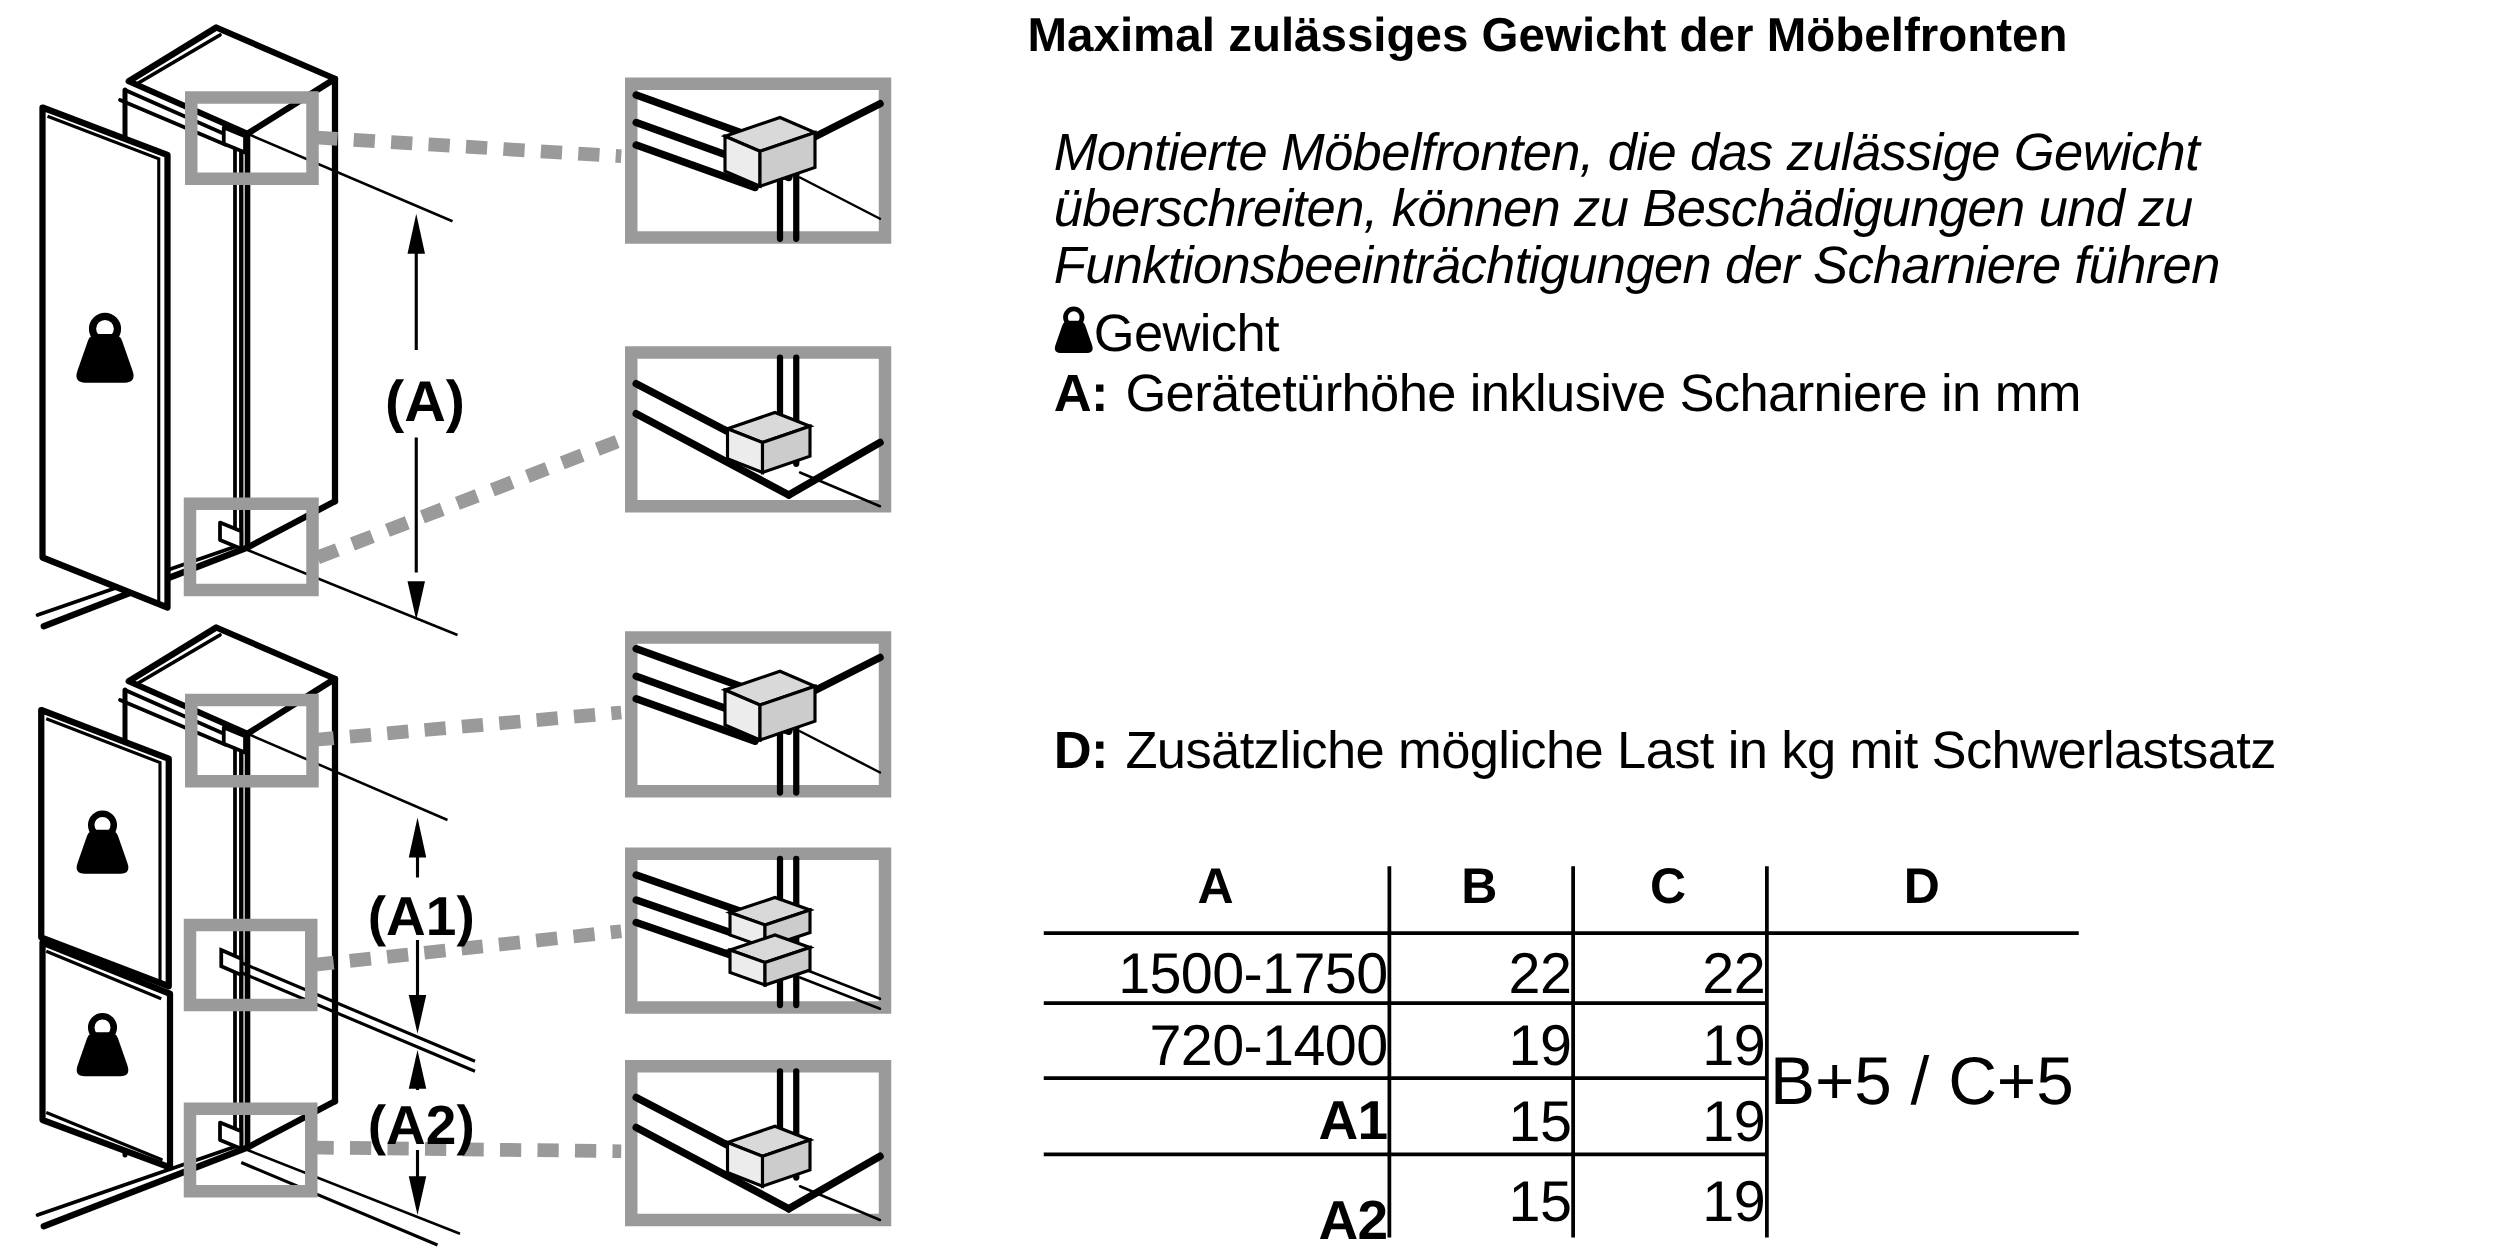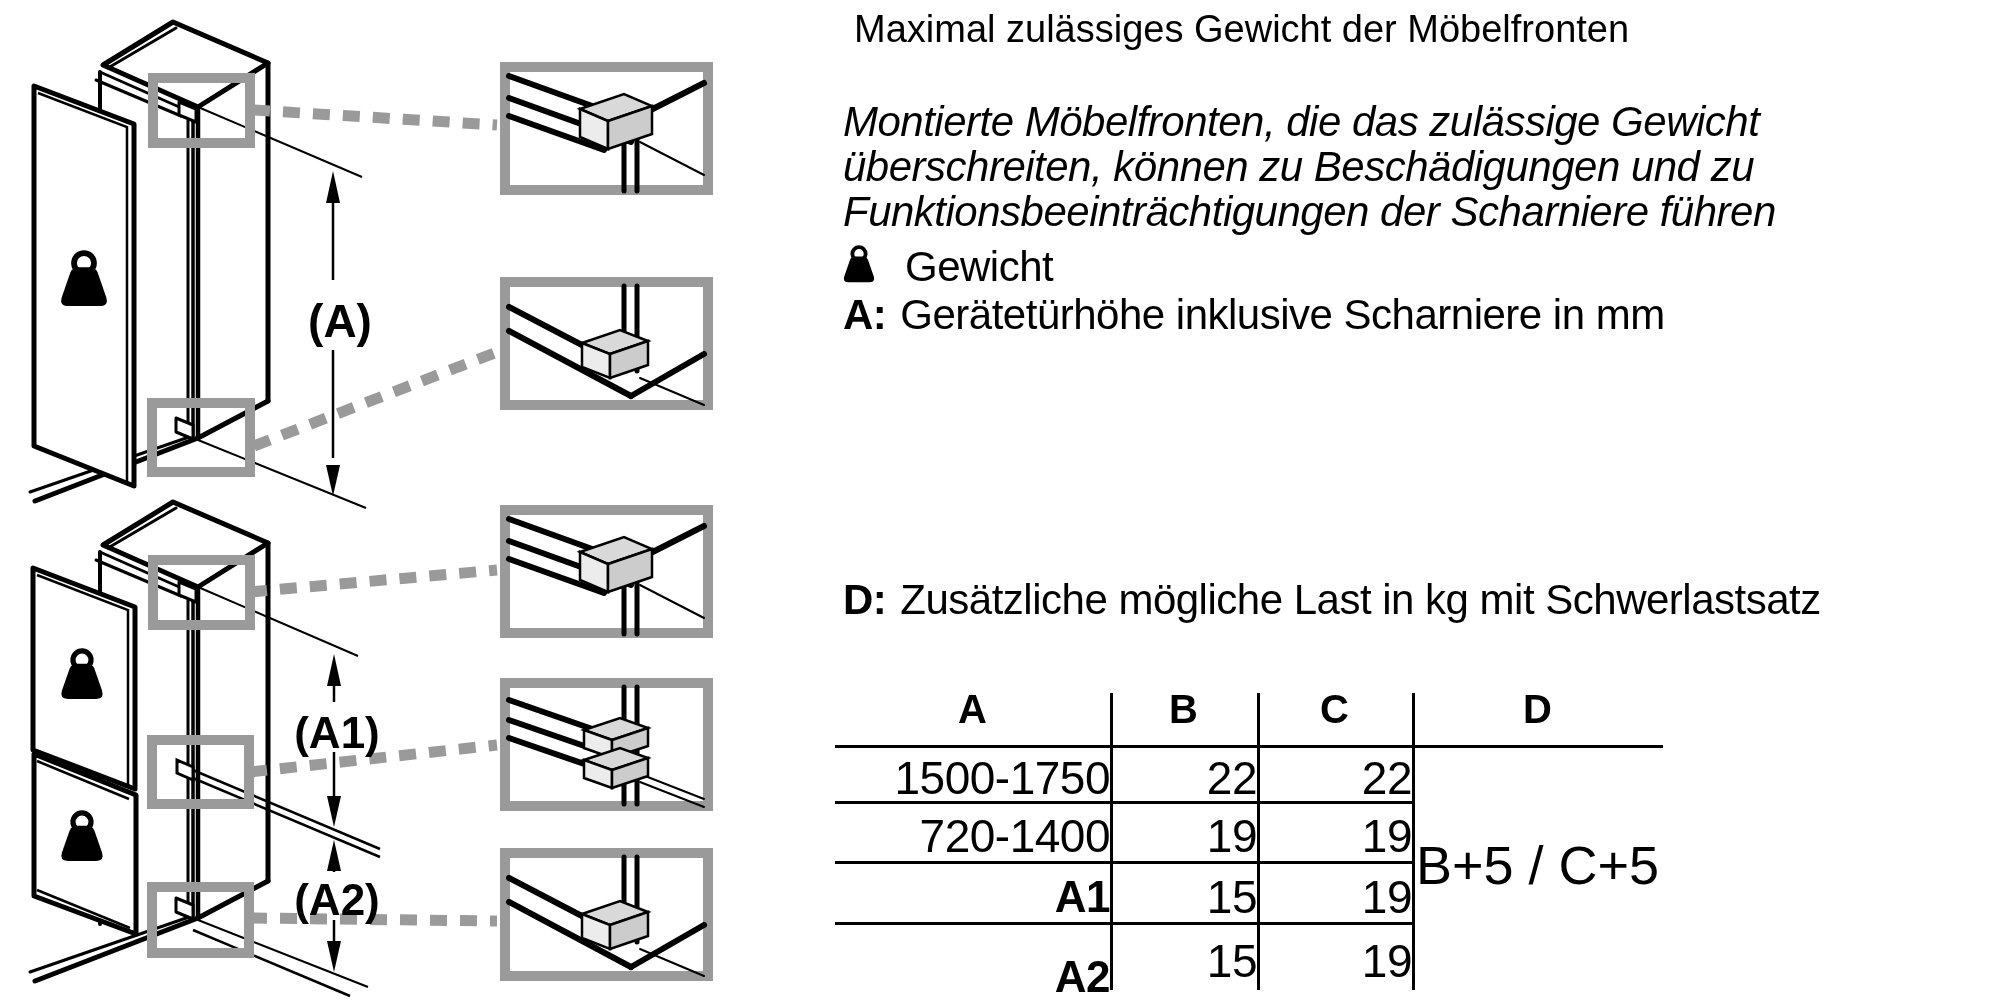--- a/index.html
+++ b/index.html
@@ -1,21 +1,21 @@
 <!DOCTYPE html>
 <html><head>
 <meta charset="utf-8">
 <style>
   html,body{margin:0;padding:0;background:#fff;}
   .page{position:relative;width:2000px;height:1000px;background:#ffffff;overflow:hidden;
         font-family:"Liberation Sans",sans-serif;color:#000;}
   .abs{position:absolute;}
-  .title{left:854px;top:8px;font-size:38px;font-weight:normal;white-space:nowrap;}
+  .title{left:822px;top:8px;font-size:38px;font-weight:bold;white-space:nowrap;}
   .intro{left:843px;top:99px;width:1015px;font-size:42px;line-height:45px;letter-spacing:-0.5px;font-style:italic;}
-  .wrow{left:843px;top:243px;display:flex;align-items:center;gap:30px;font-size:42px;letter-spacing:-0.5px;}
+  .wrow{left:843px;top:243px;display:flex;align-items:center;gap:0;font-size:42px;letter-spacing:-0.5px;}
   .legend-row{left:843px;font-size:42px;letter-spacing:-0.5px;white-space:nowrap;}
   .legend-row .k{font-weight:bold;margin-right:14px;}
   .tbl{left:835px;top:675px;width:845px;height:325px;}
   .tv{position:absolute;top:18px;width:3px;height:297px;background:#000;}
   .hr1{position:absolute;top:70px;left:0;width:828px;height:3px;background:#000;}
   .hrr{position:absolute;left:0;width:577px;height:3px;background:#000;}
   .hc{position:absolute;top:12px;font-size:40px;font-weight:bold;text-align:center;}
   .dc{position:absolute;font-size:46px;text-align:right;letter-spacing:-0.5px;}
   .dc.b{font-weight:bold;font-size:44px;}
   .dmerge{position:absolute;top:159px;left:577px;width:251px;font-size:54px;text-align:center;}

